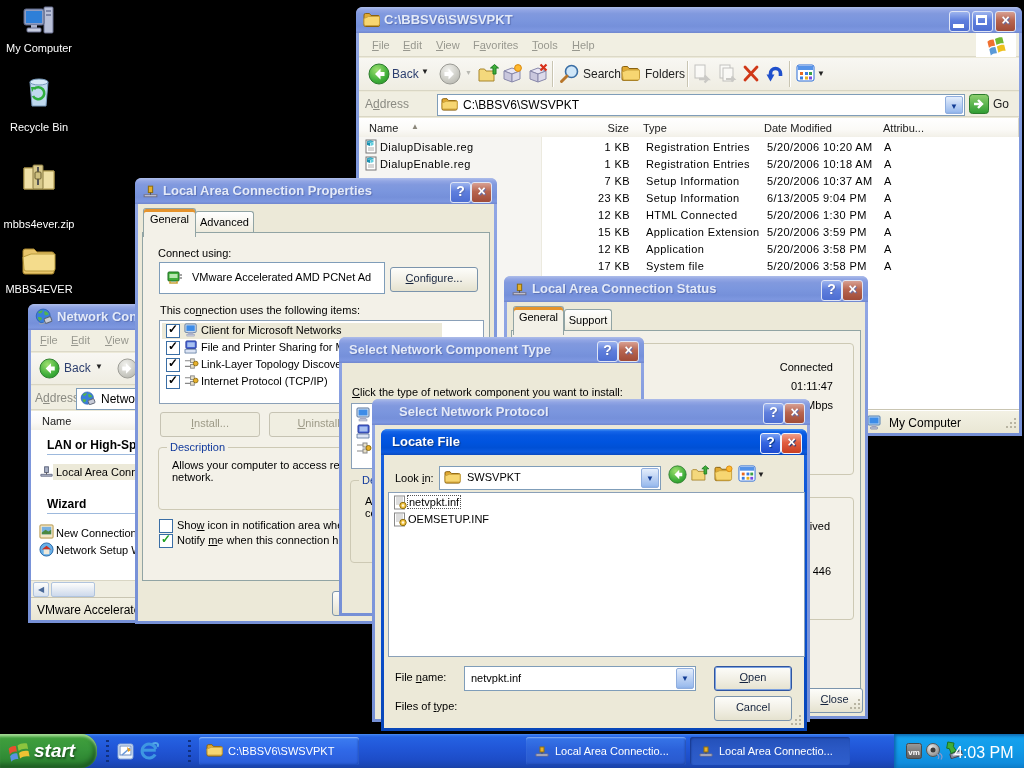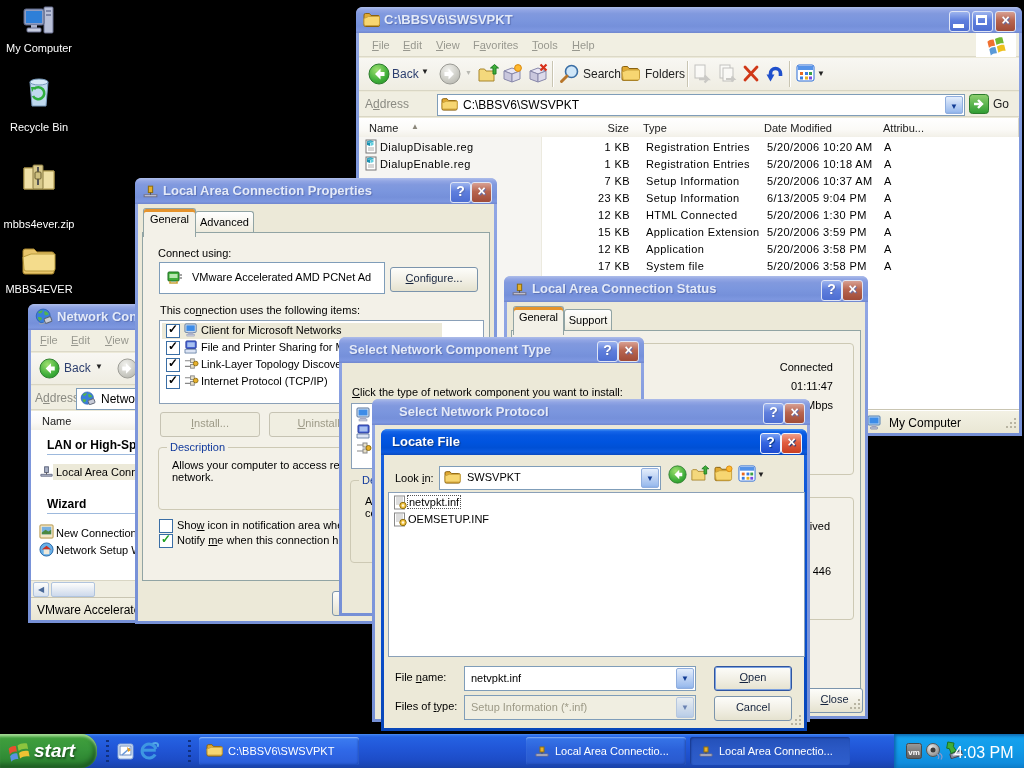--- a/index.html
+++ b/index.html
@@ -636,24 +636,20 @@
       </svg>
       <span class="a" style="left:19px;top:20px;">OEMSETUP.INF</span>
     </div>
     <div class="a" style="left:11px;top:216px;">File <u>n</u>ame:</div>
     <div class="combo" style="left:80px;top:211px;width:230px;height:23px;">
       <span class="a" style="left:6px;top:5px;">netvpkt.inf</span>
       <div class="cdrop"></div>
     </div>
     <div class="btn" style="left:330px;top:211px;width:76px;height:23px;line-height:21px;border:1px solid #2f55a0;box-shadow:0 0 0 1px #7da2e0 inset;"><u>O</u>pen</div>
     <div class="a" style="left:11px;top:245px;">Files of <u>t</u>ype:</div>
-    <div class="combo" style="left:80px;top:240px;width:230px;height:23px;background:#f0eee1;">
-      <span class="a" style="left:6px;top:5px;color:#9d9a87;">Setup Information (*.inf)</span>
-      <div class="cdrop" style="opacity:0.6;"></div>
-    </div>
     <div class="btn" style="left:330px;top:241px;width:76px;height:23px;line-height:21px;">Cancel</div>
     <div class="grip" style="right:2px;bottom:2px;"></div>
   </div>
 </div>
 
 <div class="a" id="taskbar" style="left:0;top:734px;width:1024px;height:34px;
   background:linear-gradient(180deg,#4f91f2 0%,#3375ee 3%,#2562e2 9%,#2157d8 40%,#1d4dc8 75%,#1a45b2 94%,#1941a5 100%);">
 
   <div class="a" style="left:-2px;top:0px;width:99px;height:34px;border-radius:0 16px 16px 0;
     background:linear-gradient(180deg,#6cbf5c 0%,#3f9e3c 12%,#37953a 45%,#2e8632 80%,#276f2c 100%);

